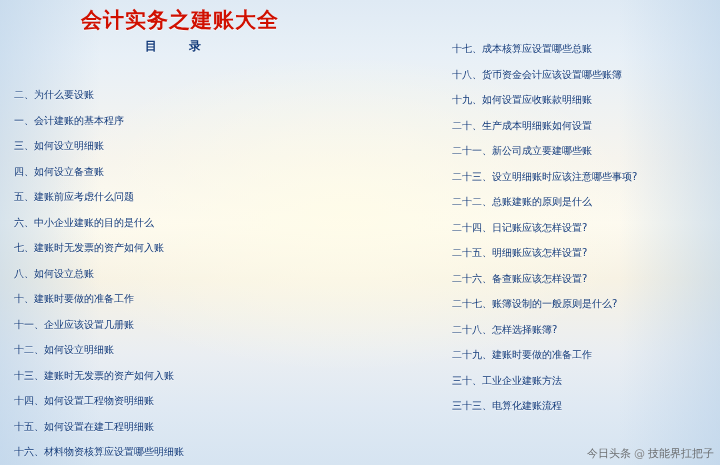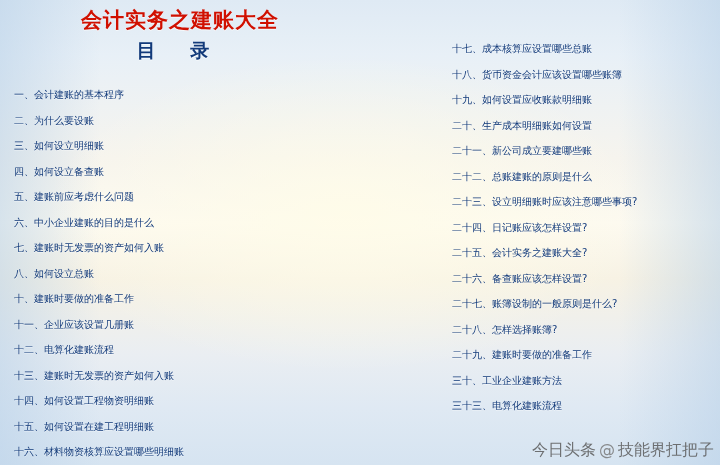--- a/index.html
+++ b/index.html
@@ -59,21 +59,21 @@
     text-shadow: 0 1px 0 rgba(255,255,255,0.6);
   }
   .doc-subtitle {
     position: absolute;
     left: 0;
     top: 38px;
     width: 360px;
     text-align: center;
     font-family: "DejaVu Serif", "Liberation Serif", serif;
     font-weight: bold;
-    font-size: 19px;
+    font-size: 12px;
     letter-spacing: 14px;
     color: #123a7a;
     text-shadow: 0 1px 0 rgba(255,255,255,0.6);
   }
   .toc-col {
     position: absolute;
     top: 82px;
   }
   .toc-col.left {
     left: 14px;
@@ -90,68 +90,68 @@
     line-height: 25.5px;
     color: #123a7a;
     white-space: nowrap;
     text-shadow: 0 1px 0 rgba(255,255,255,0.5);
   }
   .watermark {
     position: absolute;
     right: 6px;
     bottom: 4px;
     font-family: "DejaVu Sans", "Liberation Sans", sans-serif;
-    font-size: 16px;
+    font-size: 11px;
     color: #5b5b5b;
     opacity: 0.85;
     z-index: 3;
     white-space: nowrap;
   }
   .watermark .wm-sep {
     margin: 0 3px;
     color: #7a7a7a;
   }
 </style>
 </head>
 <body>
 
 <div class="page">
   <div class="content">
 
     <div class="doc-title">会计实务之建账大全</div>
     <div class="doc-subtitle">目  录</div>
 
     <div class="toc-col left">
+      <div class="toc-item">二、为什么要设账</div>
       <div class="toc-item">一、会计建账的基本程序</div>
-      <div class="toc-item">二、为什么要设账</div>
       <div class="toc-item">三、如何设立明细账</div>
       <div class="toc-item">四、如何设立备查账</div>
       <div class="toc-item">五、建账前应考虑什么问题</div>
       <div class="toc-item">六、中小企业建账的目的是什么</div>
       <div class="toc-item">七、建账时无发票的资产如何入账</div>
       <div class="toc-item">八、如何设立总账</div>
       <div class="toc-item">十、建账时要做的准备工作</div>
       <div class="toc-item">十一、企业应该设置几册账</div>
-      <div class="toc-item">十二、电算化建账流程</div>
+      <div class="toc-item">十二、如何设立明细账</div>
       <div class="toc-item">十三、建账时无发票的资产如何入账</div>
       <div class="toc-item">十四、如何设置工程物资明细账</div>
       <div class="toc-item">十五、如何设置在建工程明细账</div>
       <div class="toc-item">十六、材料物资核算应设置哪些明细账</div>
     </div>
 
     <div class="toc-col right">
       <div class="toc-item">十七、成本核算应设置哪些总账</div>
       <div class="toc-item">十八、货币资金会计应该设置哪些账簿</div>
       <div class="toc-item">十九、如何设置应收账款明细账</div>
       <div class="toc-item">二十、生产成本明细账如何设置</div>
       <div class="toc-item">二十一、新公司成立要建哪些账</div>
+      <div class="toc-item">二十三、设立明细账时应该注意哪些事项?</div>
       <div class="toc-item">二十二、总账建账的原则是什么</div>
-      <div class="toc-item">二十三、设立明细账时应该注意哪些事项?</div>
       <div class="toc-item">二十四、日记账应该怎样设置?</div>
-      <div class="toc-item">二十五、会计实务之建账大全?</div>
+      <div class="toc-item">二十五、明细账应该怎样设置?</div>
       <div class="toc-item">二十六、备查账应该怎样设置?</div>
       <div class="toc-item">二十七、账簿设制的一般原则是什么?</div>
       <div class="toc-item">二十八、怎样选择账簿?</div>
       <div class="toc-item">二十九、建账时要做的准备工作</div>
       <div class="toc-item">三十、工业企业建账方法</div>
       <div class="toc-item">三十三、电算化建账流程</div>
 
     </div>
 
     <div class="watermark">

